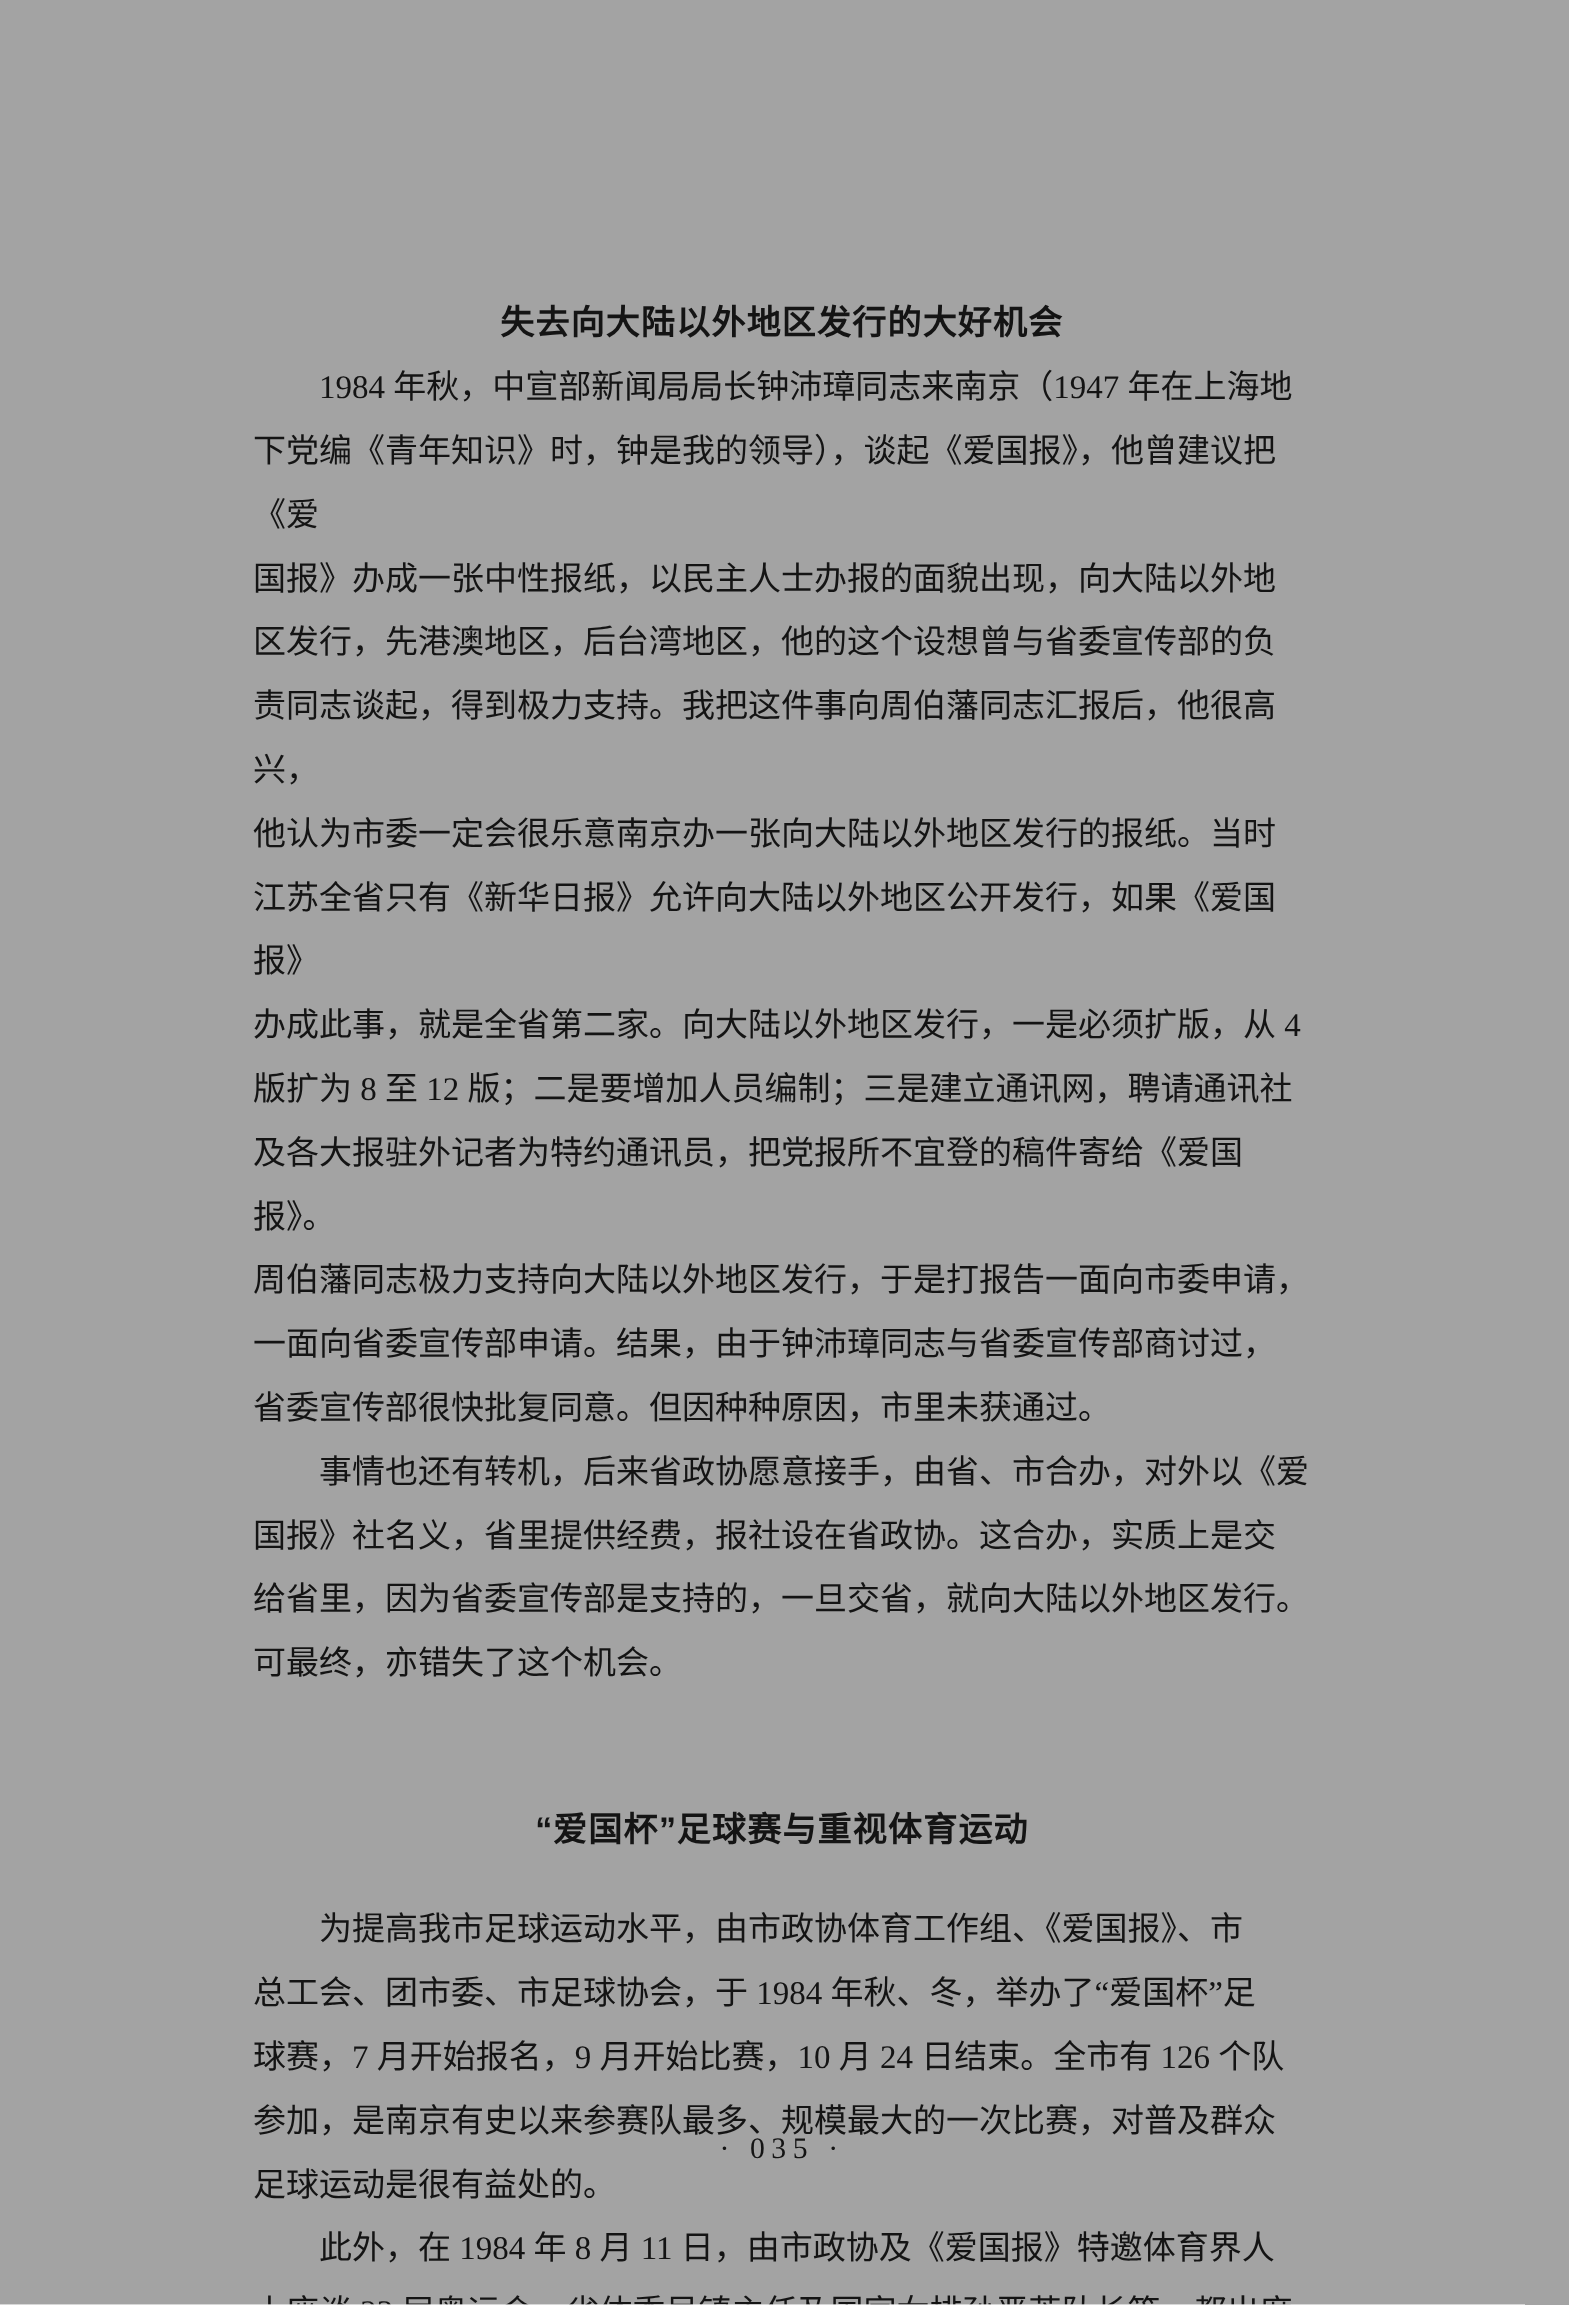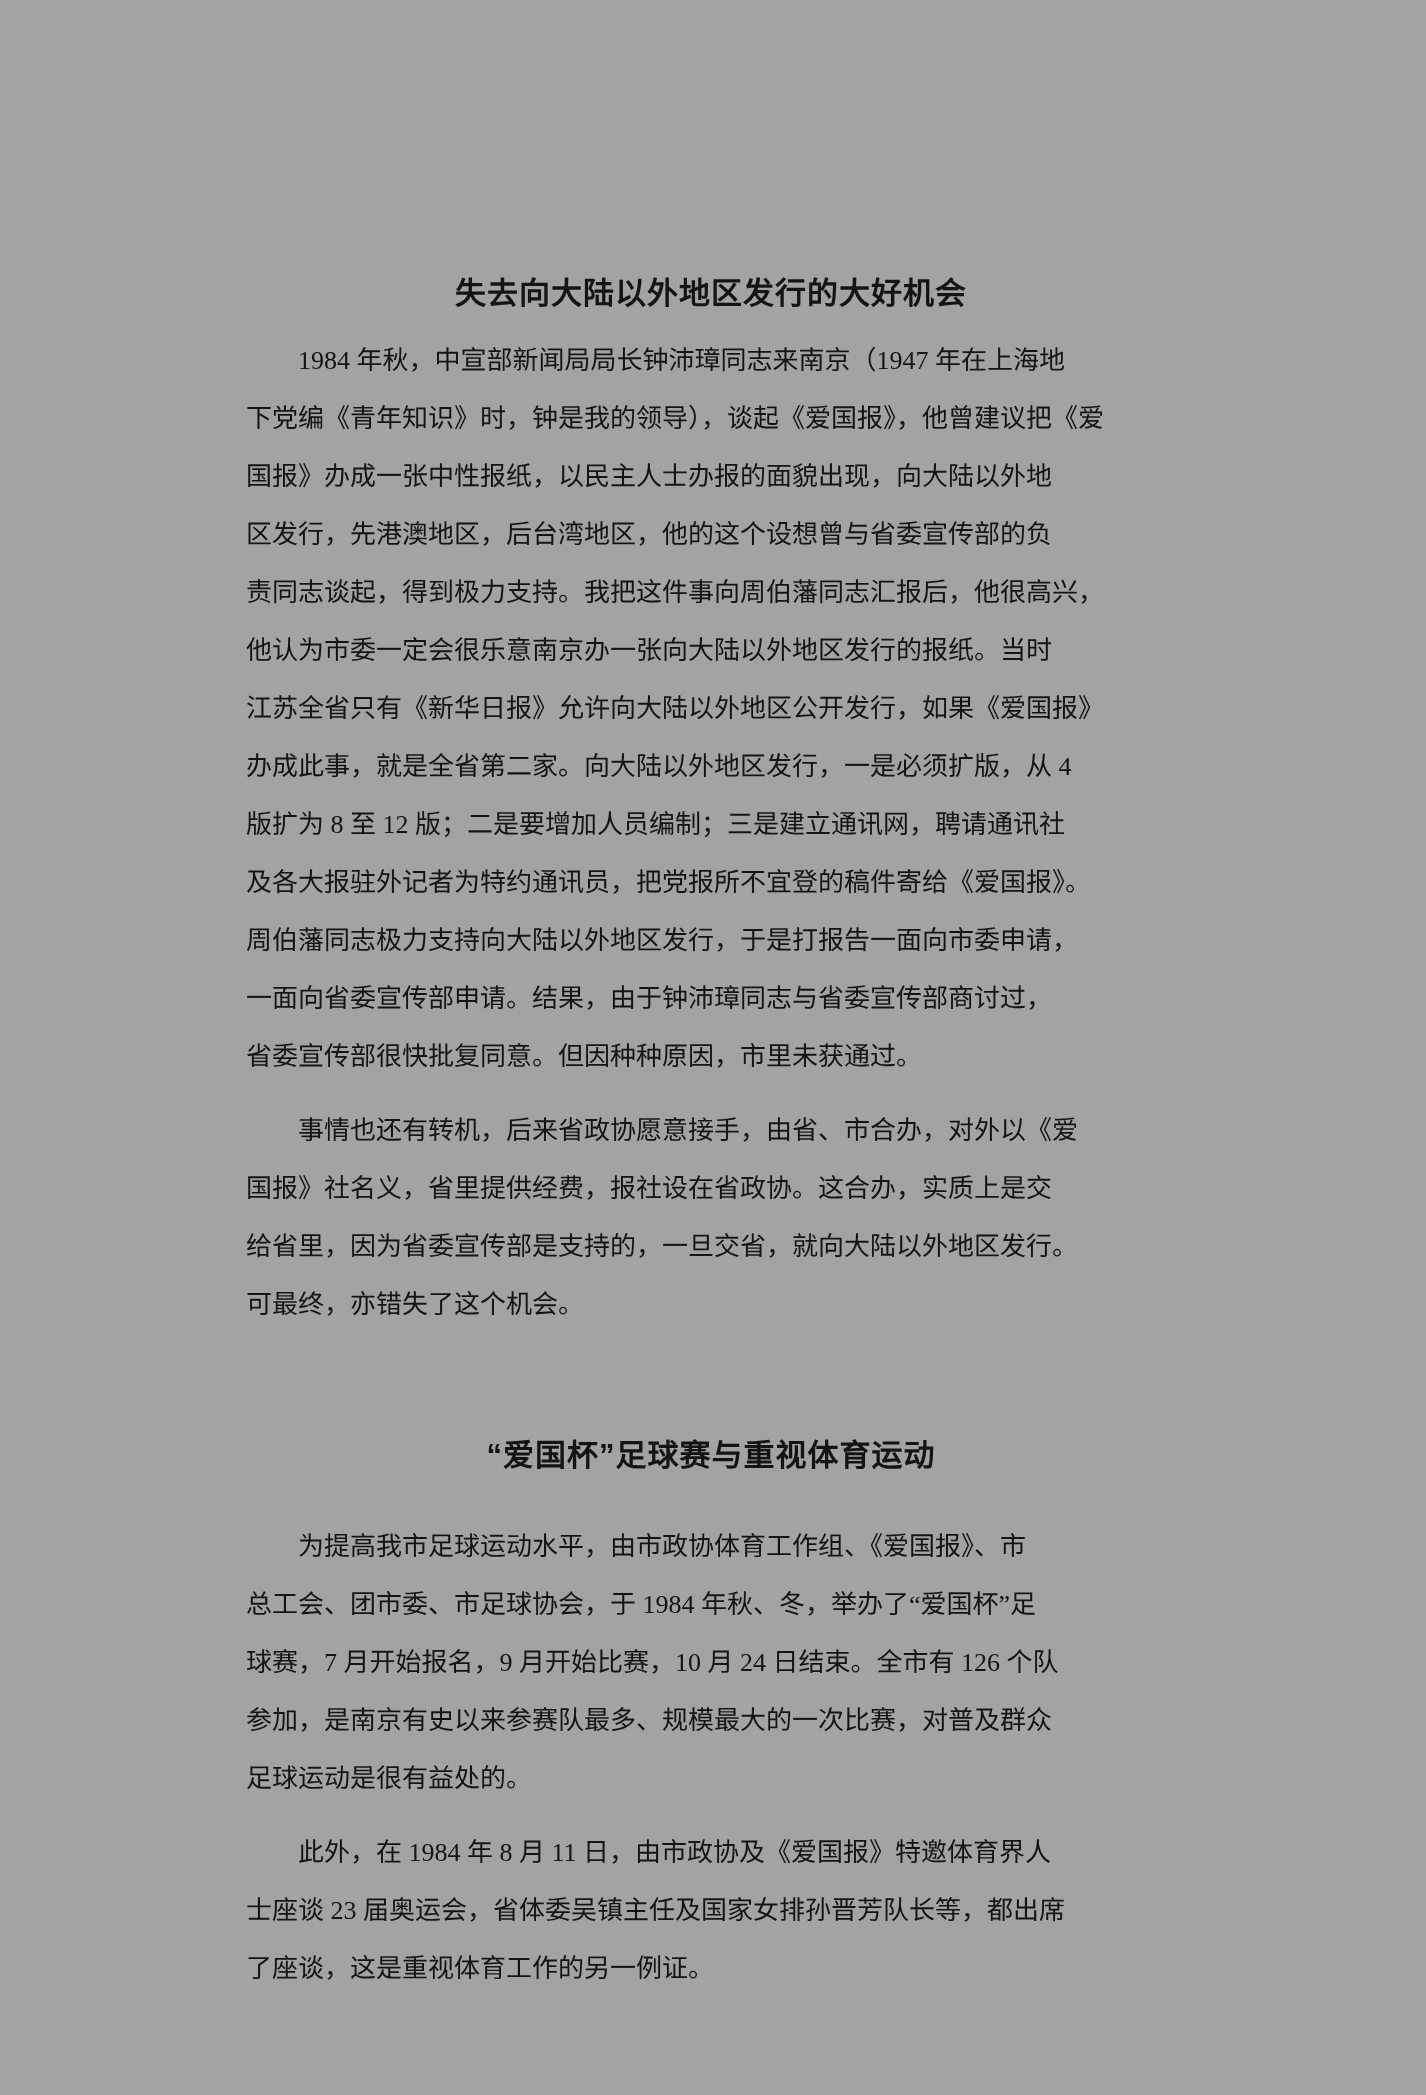--- a/index.html
+++ b/index.html
@@ -29,26 +29,26 @@
     text-align: center;
     letter-spacing: 1px;
     margin: 0 0 8px 0;
   }
   .section-heading.second {
     margin-top: 100px;
     margin-bottom: 40px;
   }
   .para {
     font-family: "Liberation Serif", "DejaVu Serif", serif;
-    font-size: 26px;
+    font-size: 30px;
     line-height: 58px;
     white-space: pre-line;
     text-indent: 2em;
     text-align: left;
-    margin: 16px;
+    margin: 0;
   }
   .page-number {
     position: absolute;
     left: 230px;
     top: 1938px;
     width: 962px;
     text-align: center;
     font-family: "Liberation Serif", "DejaVu Serif", serif;
     font-size: 27px;
     letter-spacing: 6px;
@@ -89,13 +89,14 @@
 球赛，7 月开始报名，9 月开始比赛，10 月 24 日结束。全市有 126 个队
 参加，是南京有史以来参赛队最多、规模最大的一次比赛，对普及群众
 足球运动是很有益处的。</p>
 
     <p class="para">此外，在 1984 年 8 月 11 日，由市政协及《爱国报》特邀体育界人
 士座谈 23 届奥运会，省体委吴镇主任及国家女排孙晋芳队长等，都出席
 了座谈，这是重视体育工作的另一例证。</p>
 
   </div>
 
+  <div class="page-number">· 035 ·</div>
 </div>
 
 </body></html>

